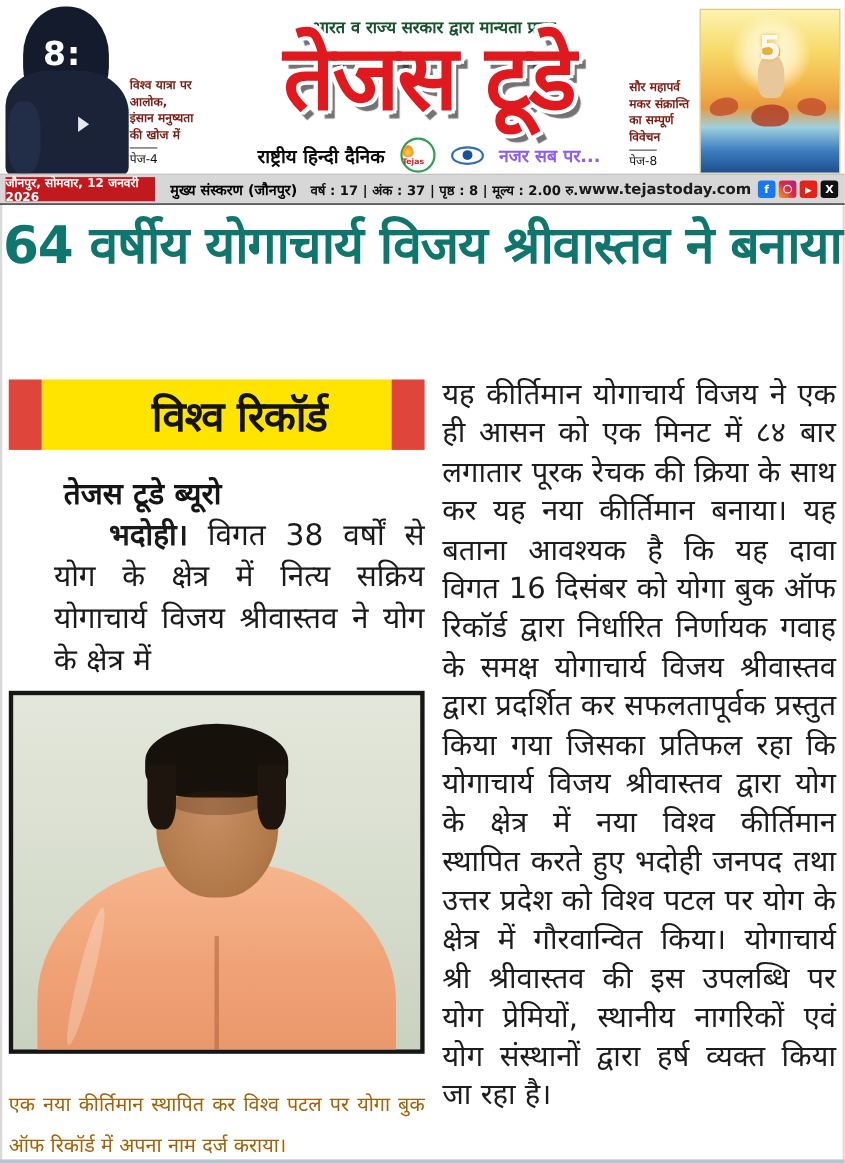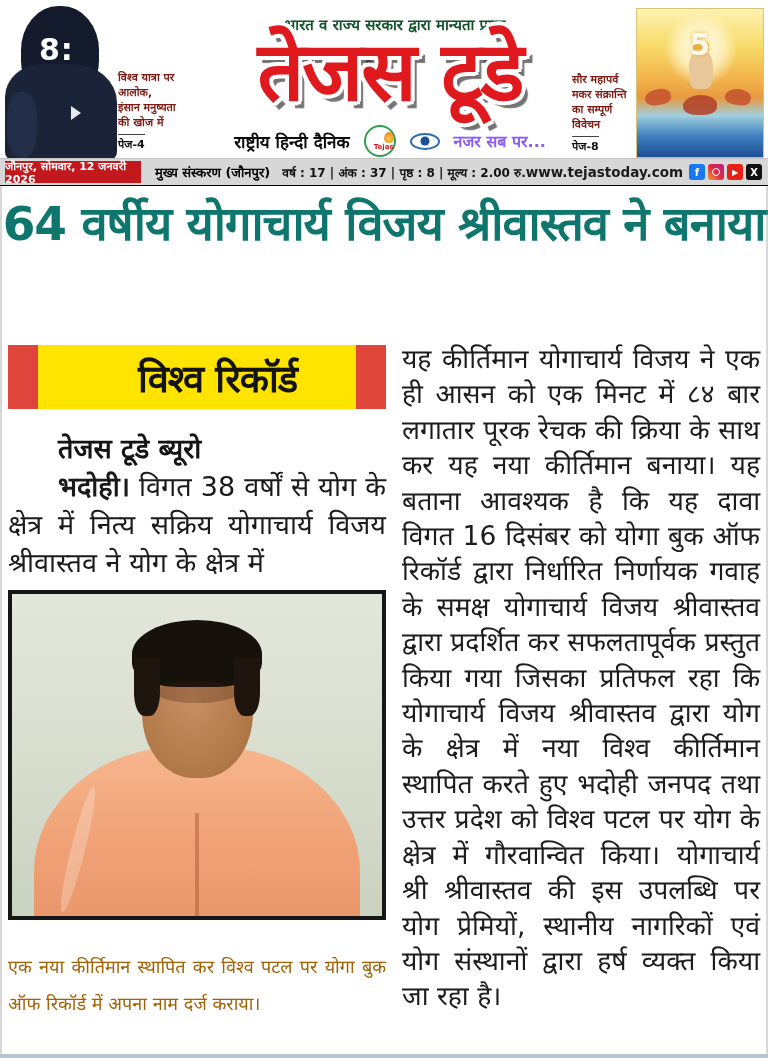--- a/index.html
+++ b/index.html
@@ -17,31 +17,31 @@
   .hooded-wrap { position:absolute; left:5px; top:6px; width:112px; height:152px; }
   .hood  { position:absolute; left:16px; top:0;  width:78px; height:92px; background:#141b2d; border-radius:48% 48% 40% 40%; }
   .hbody { position:absolute; left:0;  top:58px; width:112px; height:96px; background:#1a2337; border-radius:34% 40% 8px 8px; }
   .harm  { position:absolute; left:2px; top:86px; width:30px; height:66px; background:#222d47; border-radius:40%; }
   .hood-overlay { position:absolute; left:34px; top:26px; color:#fff; font-size:30px; font-weight:bold; letter-spacing:1px; }
   .play-tri { position:absolute; left:66px; top:100px; width:0; height:0; border-left:10px solid #fff; border-top:7px solid transparent; border-bottom:7px solid transparent; opacity:.9; }
 
   .promo-text { position:absolute; font-size:11px; font-weight:bold; color:#7c1d15; line-height:15px; }
   .promo-left  { left:118px; top:70px;  width:58px; }
   .promo-right { left:572px; top:72px;  width:62px; }
-  .page-label { display:inline-block; margin-top:4px; padding-top:2px; border-top:1.5px solid #444; color:#101010; font-size:11px; font-weight:bold; }
+  .page-label { display:inline-block; margin-top:4px; padding-top:2px; border-top:1.5px solid #444; color:#101010; font-size:11px; font-weight:normal; }
 
   .tagline-top { position:absolute; left:185px; top:14px; width:420px; text-align:center; font-size:15px; font-weight:bold; color:#14532d; }
   .np-title {
     position:absolute; left:160px; top:22px; width:460px; text-align:center;
     font-size:82px; font-weight:bold; color:#e0191f; letter-spacing:-2px; line-height:100px;
     text-shadow:-3px -3px 0 #fff,3px -3px 0 #fff,-3px 3px 0 #fff,3px 3px 0 #fff,0 4px 0 #fff,0 -4px 0 #fff,4px 0 0 #fff,-4px 0 0 #fff,6px 7px 1px rgba(40,40,40,.65);
   }
   .masthead-row { position:absolute; left:170px; top:124px; width:440px; height:34px; display:flex; align-items:center; justify-content:center; gap:14px; }
   .daily-label { font-size:17px; font-weight:bold; color:#0c0c0c; }
-  .logo-circle { width:32px; height:32px; border:2px solid #2f9e50; border-radius:50%; background:#fff; display:flex; flex-direction:column; align-items:flex-end; justify-content:center; flex:0 0 auto; }
+  .logo-circle { width:32px; height:32px; border:2px solid #2f9e50; border-radius:50%; background:#fff; display:flex; flex-direction:column; align-items:flex-start; justify-content:center; flex:0 0 auto; }
   .flame { width:10px; height:11px; background:radial-gradient(circle at 50% 60%, #ffd24a 0%, #f08a1d 70%); border-radius:50% 50% 50% 50% / 62% 62% 38% 38%; }
   .logo-word { font-size:7px; font-weight:bold; color:#d11a1f; line-height:8px; }
   .eye { position:relative; width:30px; height:17px; background:#fff; border:2px solid #2a6db5; border-radius:50%; flex:0 0 auto; }
   .eye .pupil { position:absolute; left:50%; top:50%; transform:translate(-50%,-50%); width:9px; height:9px; background:#1b4f9c; border-radius:50%; }
   .eye-slogan { font-size:16px; font-weight:bold; color:#8b5cf6; }
 
   .deity { position:absolute; left:636px; top:8px; width:128px; height:150px; border:1px solid #d8c27a;
     background:linear-gradient(180deg,#fdf3b0 0%, #f7d967 26%, #f2b24a 48%, #e89a40 60%, #9fd0de 72%, #3f7fc0 86%, #1c4f90 100%); overflow:hidden; }
   .deity-glow { position:absolute; left:28px; top:4px; width:72px; height:72px; background:radial-gradient(circle,#fffbe8 0%, rgba(255,250,220,.65) 45%, rgba(255,250,220,0) 72%); border-radius:50%; }
   .deity-num { position:absolute; left:0; top:18px; width:100%; text-align:center; font-size:30px; font-weight:bold; color:rgba(255,255,255,.9); text-shadow:0 0 4px #e8b23c; }
@@ -72,21 +72,21 @@
   
   .columns { position:absolute; left:8px; top:341px; width:752px; display:flex; gap:16px; }
   .col-left { width:378px; flex:0 0 auto; }
   .col-right { flex:1; }
 
   .kicker { display:flex; height:64px; margin-top:4px; }
   .kicker .cap { width:30px; background:#e0453c; flex:0 0 auto; }
   .kicker .mid { flex:1; background:#ffe400; display:flex; align-items:center; justify-content:center; font-size:38px; font-weight:bold; color:#141414; letter-spacing:-1px;padding-left:41px; }
 
   .byline { margin:20px 0 2px 50px; font-size:27px; font-weight:bold; color:#141414; }
-  .intro { font-size:27px; line-height:38px; text-align:justify; text-indent:50px; color:#1a1a1a; }
+  .intro { font-size:27px; line-height:38px; text-align:justify; text-indent:50px; color:#1a1a1a;margin-left:41px; }
   .intro b { font-weight:bold; }
 
   .photo { position:relative; margin-top:8px; width:378px; height:330px; border:4px solid #161616; background:linear-gradient(180deg,#e3e7db 0%, #d6dccc 60%, #c9d1bf 100%); overflow:hidden; }
   .torso { position:absolute; bottom:-4px; left:6%; width:88%; height:54%; background:linear-gradient(180deg,#f6b68e 0%, #f0a276 55%, #e9976b 100%); border-radius:46% 46% 0 0 / 72% 72% 0 0; }
   .placket { position:absolute; bottom:0; left:49.5%; width:4px; height:32%; background:rgba(160,85,45,.45); }
   .fold { position:absolute; bottom:2px; left:16%; width:14px; height:40%; background:rgba(255,255,255,.25); border-radius:50%; transform:rotate(14deg); }
   .neck { position:absolute; bottom:52%; left:43%; width:14%; height:12%; background:#b77a4c; }
   .head { position:absolute; top:13%; left:35%; width:30%; height:44%; background:radial-gradient(ellipse at 46% 42%, #c89064 0%, #b07747 70%, #9c6639 100%); border-radius:50% 50% 46% 46%; }
   .hair { position:absolute; top:8%; left:32.5%; width:35%; height:21%; background:#17110c; border-radius:52% 52% 36% 36%; }
   .hair-side-l { position:absolute; top:20%; left:33%; width:7%; height:18%; background:#1d150e; border-radius:0 0 40% 40%; }

